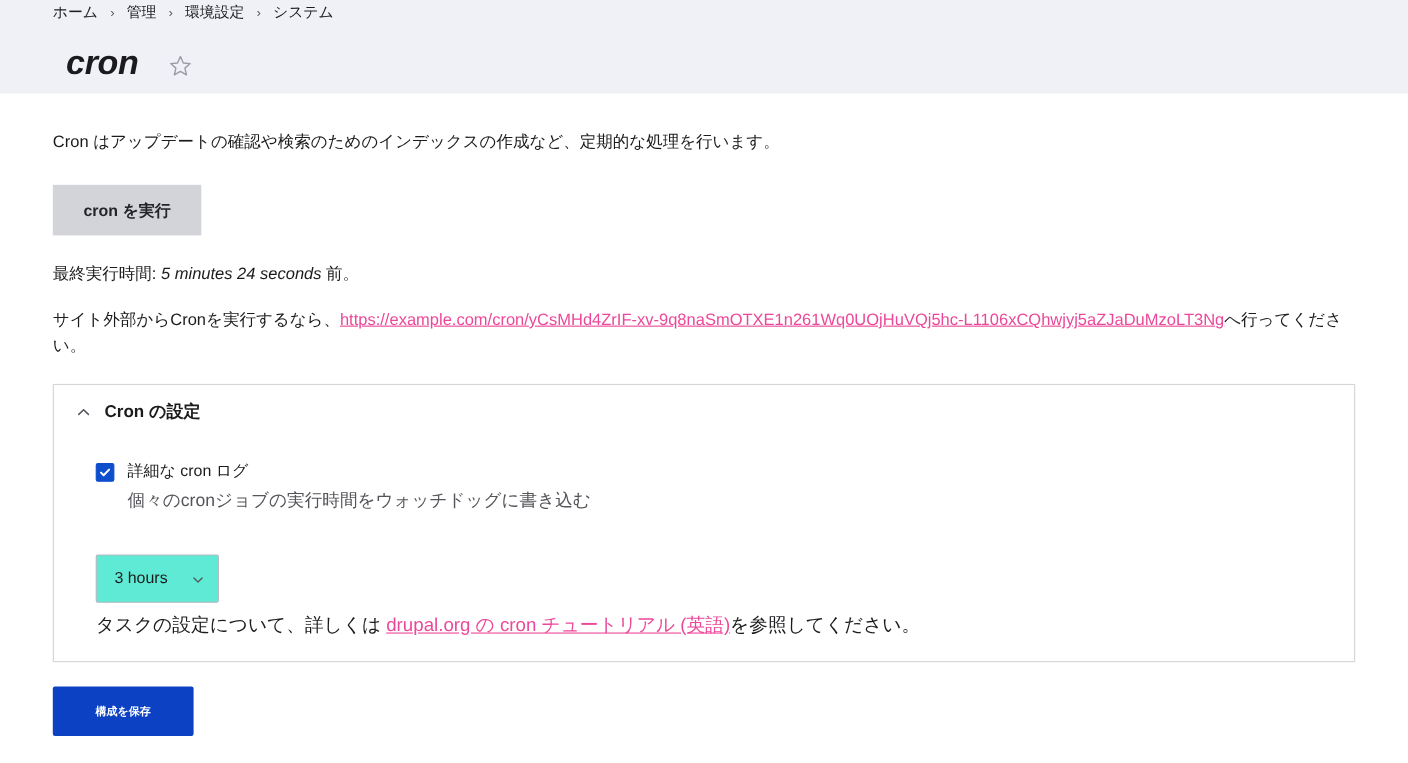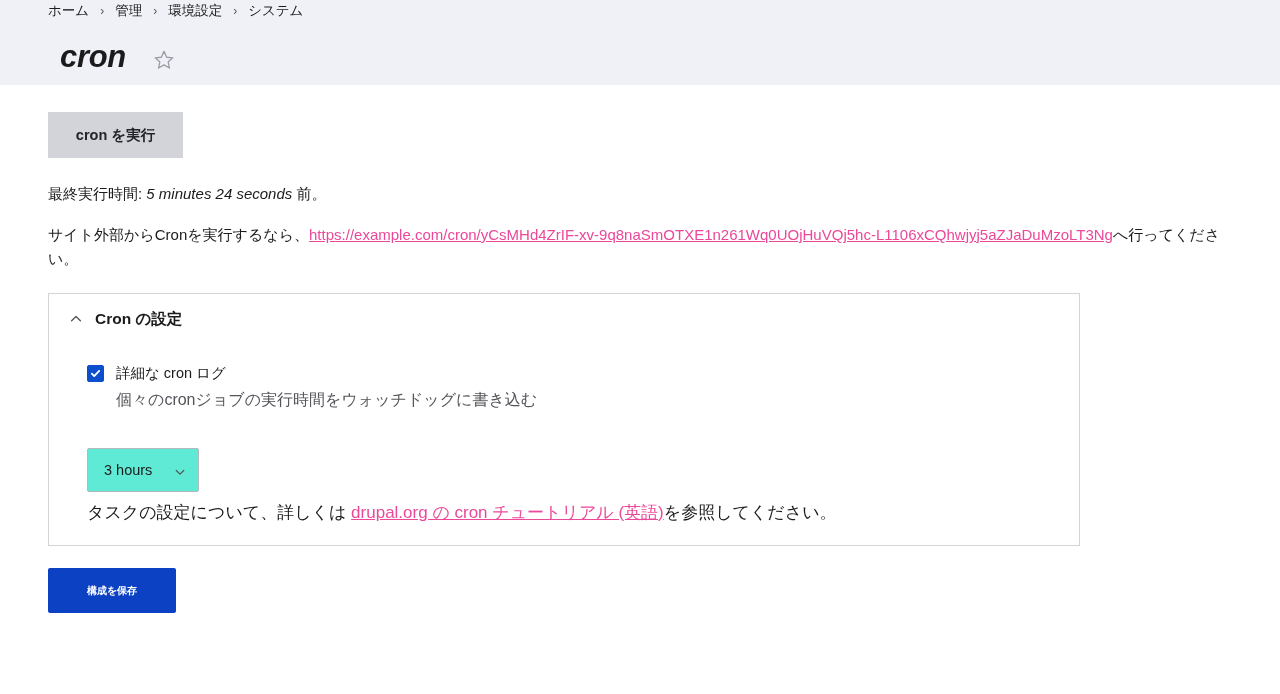--- a/index.html
+++ b/index.html
@@ -126,21 +126,21 @@
   a.link {
     color: #ec4899;
     text-decoration: underline;
   }
 
   
   .details {
     margin-top: 22px;
     border: 1px solid #d4d4d8;
     background: #ffffff;
-    width: 1032px;
+    width: 1184px;
   }
   .details-summary {
     display: flex;
     align-items: center;
     gap: 12px;
     padding: 15px 0 12px 20px;
     cursor: pointer;
     user-select: none;
   }
   .chevron {
@@ -275,20 +275,21 @@
       <svg width="22" height="22" viewBox="0 0 24 24" fill="none" stroke="#9a9ba6" stroke-width="1.4" stroke-linejoin="round" stroke-linecap="round" aria-hidden="true">
         <polygon points="12,2.6 14.9,9 21.6,9.6 16.5,14.1 18,20.8 12,17.3 6,20.8 7.5,14.1 2.4,9.6 9.1,9"></polygon>
       </svg>
     </button>
   </div>
 
 </header>
 
 <main class="content">
 
+  <p class="intro">Cron はアップデートの確認や検索のためのインデックスの作成など、定期的な処理を行います。</p>
 
   <button class="run-cron-button">cron を実行</button>
 
   <p class="last-run">
     <span>最終実行時間: </span><em>5 minutes 24 seconds</em><span> 前。</span>
   </p>
 
   <p class="external">
     <span>サイト外部からCronを実行するなら、</span><a href="#" class="link">https://example.com/cron/yCsMHd4ZrIF-xv-9q8naSmOTXE1n261Wq0UOjHuVQj5hc-L1106xCQhwjyj5aZJaDuMzoLT3Ng</a><span>へ行ってください。</span>
   </p>

